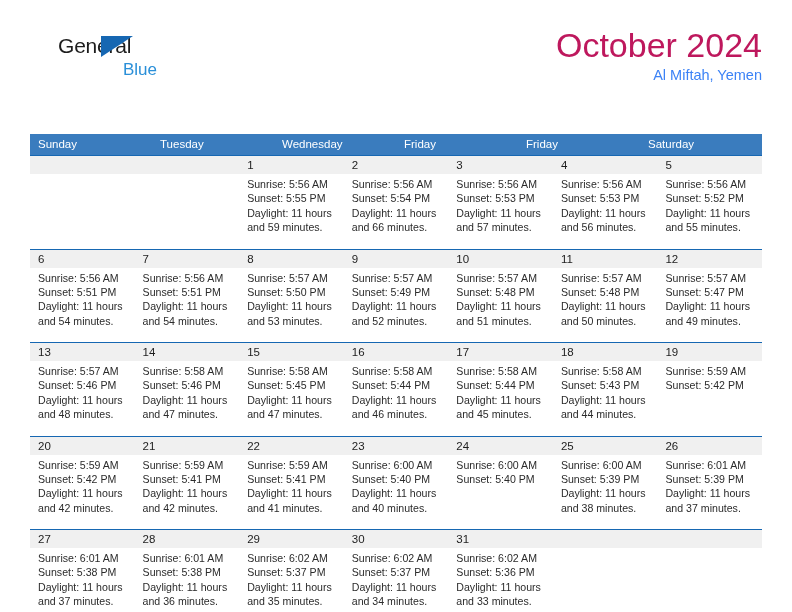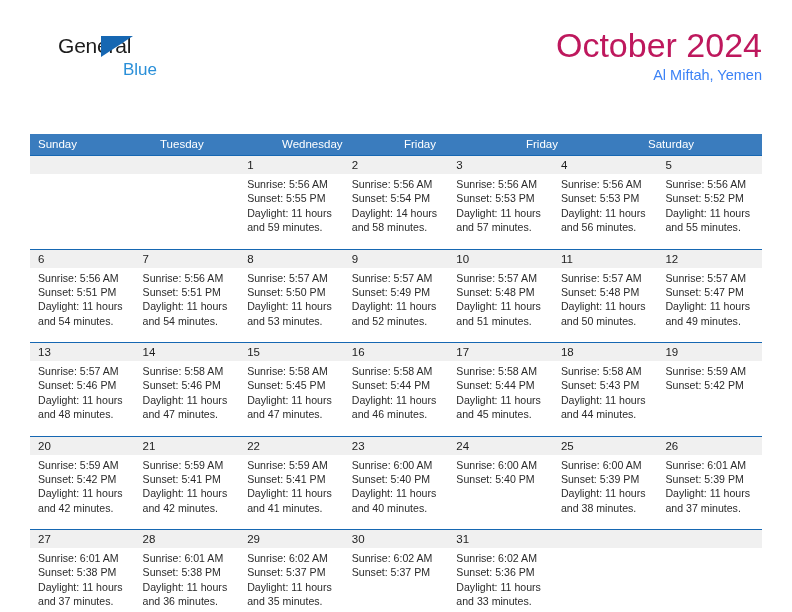--- a/index.html
+++ b/index.html
@@ -221,21 +221,21 @@
                 <div>Sunrise: 5:56 AM</div>
                 <div>Sunset: 5:55 PM</div>
                 <div class="daylight-line">Daylight: 11 hours and 59 minutes.</div>
               </div>
             </div>
             <div class="daycell">
               <div class="daynum">2</div>
               <div class="dayinfo">
                 <div>Sunrise: 5:56 AM</div>
                 <div>Sunset: 5:54 PM</div>
-                <div class="daylight-line">Daylight: 14 hours and 58 minutes.</div>
+                <div class="daylight-line">Daylight: 11 hours and 66 minutes.</div>
               </div>
             </div>
             <div class="daycell">
               <div class="daynum">3</div>
               <div class="dayinfo">
                 <div>Sunrise: 5:56 AM</div>
                 <div>Sunset: 5:53 PM</div>
                 <div class="daylight-line">Daylight: 11 hours and 57 minutes.</div>
               </div>
             </div>
@@ -463,20 +463,21 @@
                 <div>Sunrise: 6:02 AM</div>
                 <div>Sunset: 5:37 PM</div>
                 <div class="daylight-line">Daylight: 11 hours and 35 minutes.</div>
               </div>
             </div>
             <div class="daycell">
               <div class="daynum">30</div>
               <div class="dayinfo">
                 <div>Sunrise: 6:02 AM</div>
                 <div>Sunset: 5:37 PM</div>
+                <div class="daylight-line">Daylight: 11 hours and 34 minutes.</div>
               </div>
             </div>
             <div class="daycell">
               <div class="daynum">31</div>
               <div class="dayinfo">
                 <div>Sunrise: 6:02 AM</div>
                 <div>Sunset: 5:36 PM</div>
                 <div class="daylight-line">Daylight: 11 hours and 33 minutes.</div>
               </div>
             </div>

